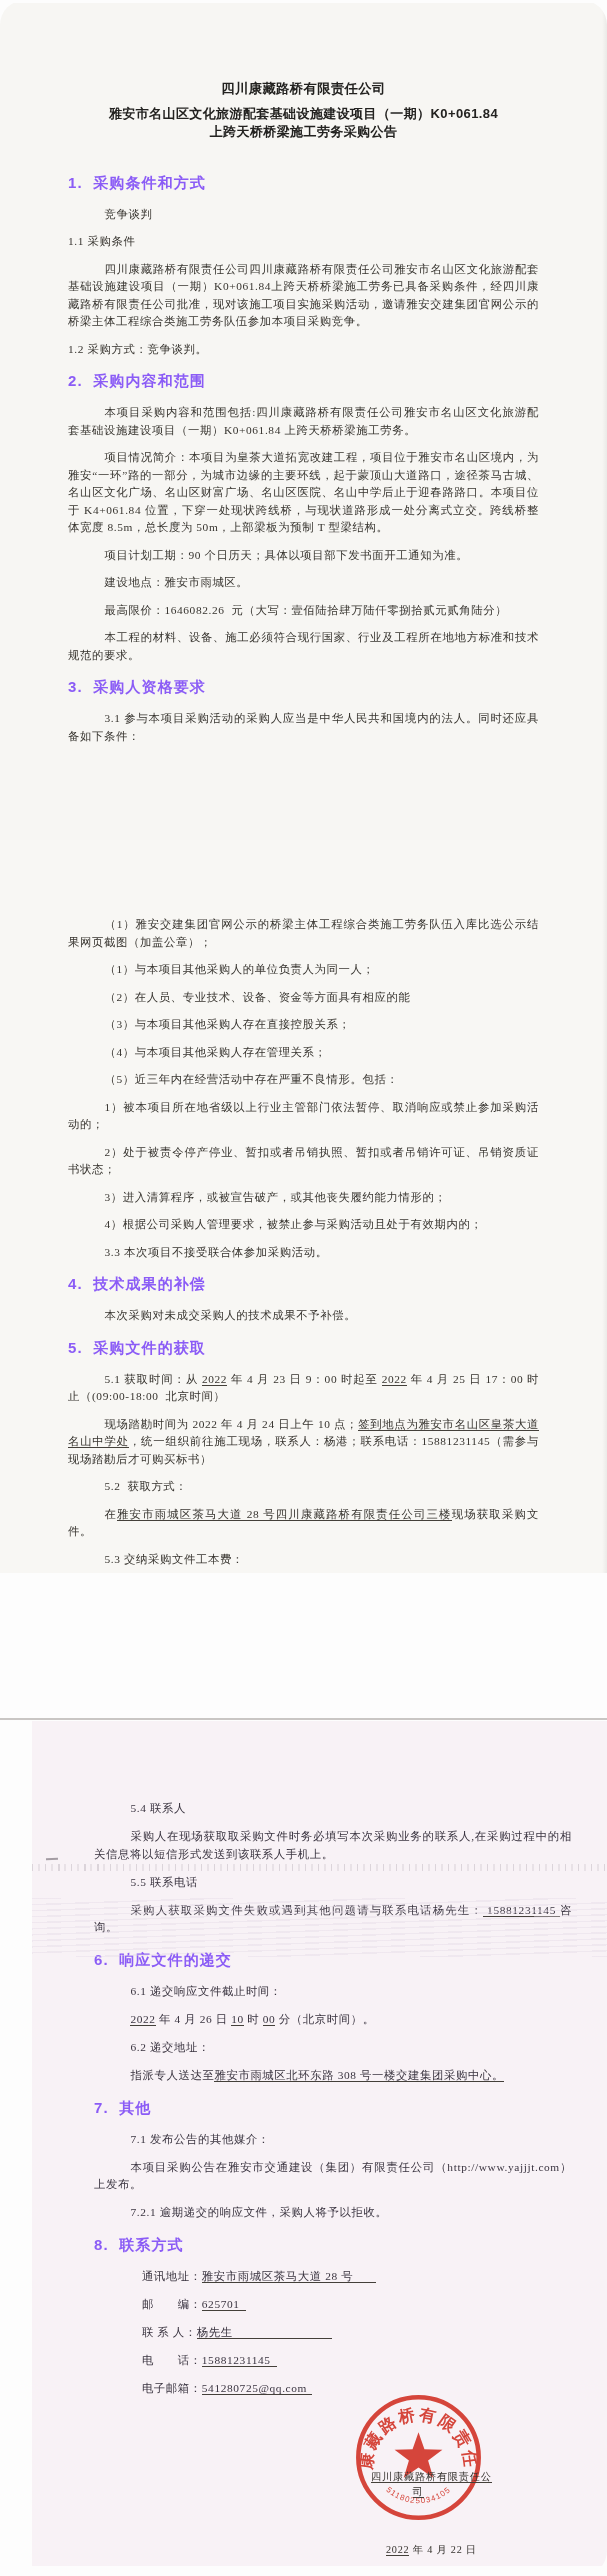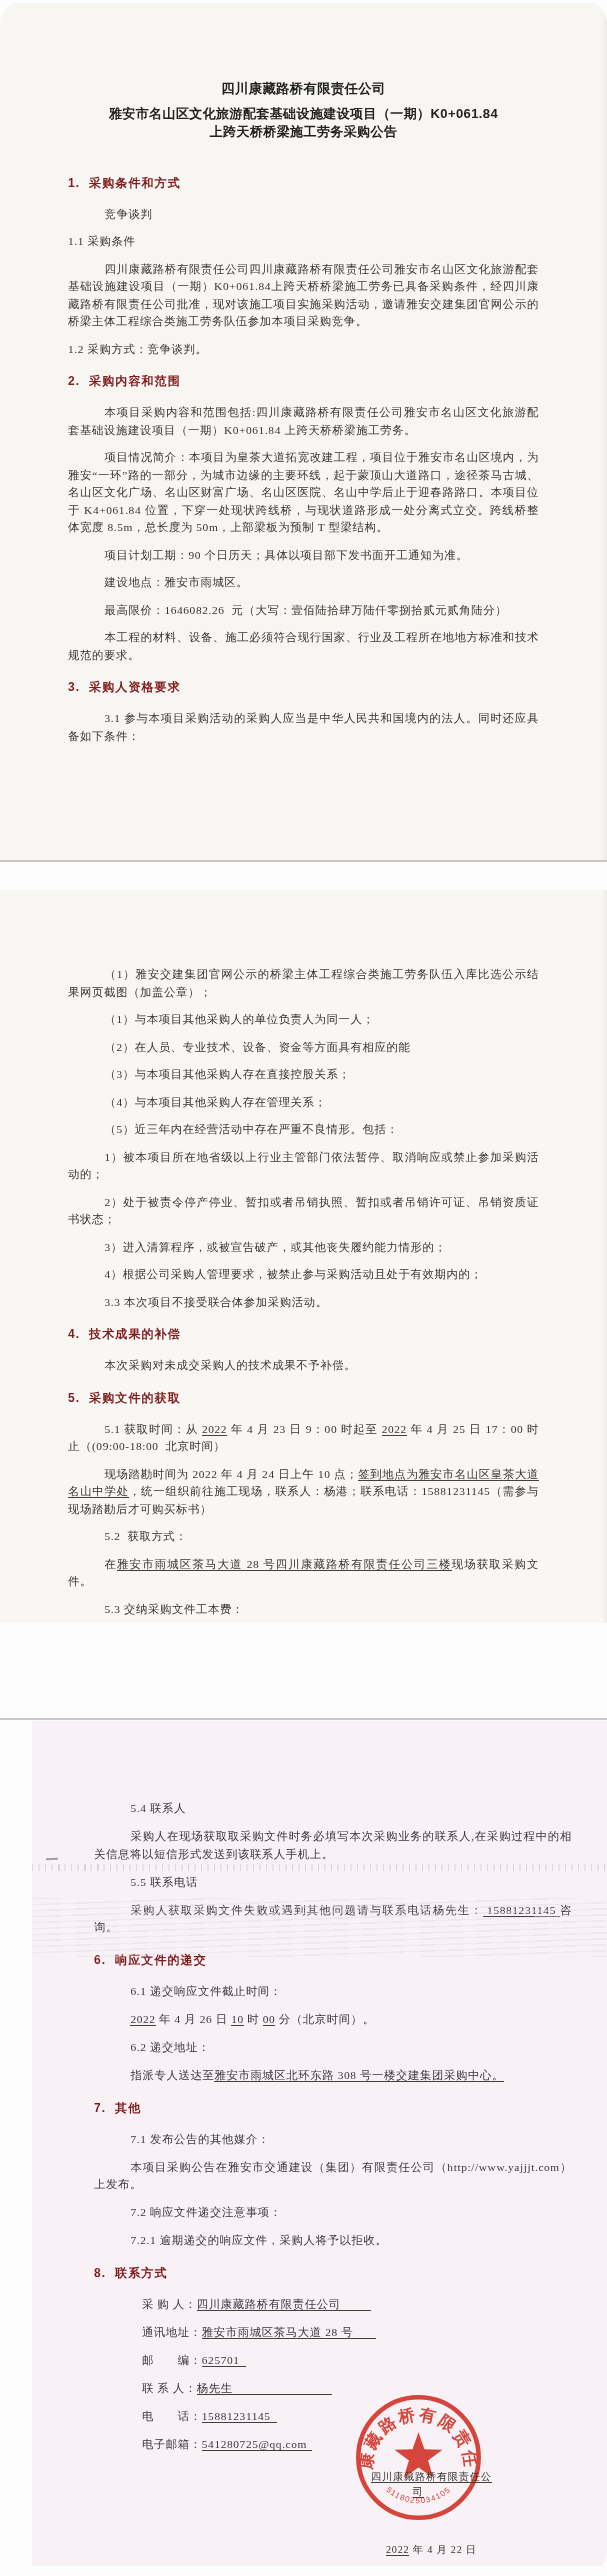--- a/index.html
+++ b/index.html
@@ -2,36 +2,36 @@
 <html style="font-size:12px"><head>
 <meta charset="utf-8">
 <style>
   html,body{margin:0;padding:0;background:#fdfdfd;}
   .doc{position:relative;width:607px;height:2576px;background:#fdfdfd;overflow:hidden;
        font-family:"Liberation Serif","DejaVu Serif",serif;border-radius:25px;}
   .page{position:absolute;left:0;width:607px;overflow:hidden;}
   .page::after{content:"";position:absolute;top:0;right:0;bottom:0;width:5.3px;
        background:linear-gradient(90deg,rgba(0,0,0,0),rgba(0,0,0,0.05));}
   #page1{top:3px;height:857px;background:#f7f6f3;}
-  #page2{top:890px;height:733px;background:#f8f7f4;}
+  #page2{top:840px;height:733px;background:#f8f7f4;}
   #page3{top:1721px;height:845px;background:#f8f2f6;margin-left:32px;}
   .seam{position:absolute;left:0;width:607px;height:1.5px;background:#c9c6c4;}
   #seam1{top:860px;}
   #seam2{top:1718px;}
   .content{padding:0 68px;position:relative;}
   #page1 .content{padding-top:77px;}
   #page2 .content{padding-top:76px;}
   #page3 .content{padding-top:79px;padding-left:62px;padding-right:67px;}
   .para{font-size:11.4px;line-height:17.5px;margin:0 0 10px;text-indent:3.2em;
         letter-spacing:0.6px;color:#37342f;text-align:justify;white-space:pre-wrap;}
   #page3 .para{margin-bottom:10.6px;color:#3a3440;}
   .no-indent{text-indent:0;}
   .indent-lg{text-indent:4.2em;}
-  .sec-heading{font-family:"Liberation Sans","DejaVu Sans",sans-serif;font-size:12px;
-        font-weight:700;line-height:20px;letter-spacing:1.1px;color:#7f1d1d;
+  .sec-heading{font-family:"Liberation Sans","DejaVu Sans",sans-serif;font-size:15px;
+        font-weight:700;line-height:20px;letter-spacing:1.1px;color:#8b5cf6;
         margin:13px 0;white-space:pre-wrap;}
   .title-block{text-align:center;margin-bottom:32px;}
   .title-line{font-family:"Liberation Sans","DejaVu Sans",sans-serif;font-weight:700;
         font-size:13px;line-height:18px;letter-spacing:0.4px;color:#232220;}
   .title-line:first-child{font-size:13.3px;margin-bottom:6.8px;}
   .u{border-bottom:1.1px solid #44403a;}
   .sig{position:absolute;left:310px;top:733px;width:152px;text-align:center;z-index:3;}
   .sig-line{font-size:10.2px;line-height:15px;letter-spacing:0.8px;color:#33302c;white-space:pre-wrap;}
   .sig-date{margin-top:13px;}
   .stamp{position:absolute;left:321px;top:671px;width:131px;height:131px;z-index:2;opacity:0.9;}
@@ -109,24 +109,22 @@
         <p class="para"><span>5.5 联系电话</span></p>
         <p class="para"><span>采购人获取采购文件失败或遇到其他问题请与联系电话杨先生：</span><span class="u"> 15881231145 </span><span>咨询。</span></p>
         <div class="sec-heading">6.  响应文件的递交</div>
         <p class="para"><span>6.1 递交响应文件截止时间：</span></p>
         <p class="para"><span class="u">2022</span><span> 年 4 月 26 日 </span><span class="u">10</span><span> 时 </span><span class="u">00</span><span> 分（北京时间）。</span></p>
         <p class="para"><span>6.2 递交地址：</span></p>
         <p class="para"><span>指派专人送达至</span><span class="u">雅安市雨城区北环东路 308 号一楼交建集团采购中心。</span></p>
         <div class="sec-heading">7.  其他</div>
         <p class="para"><span>7.1 发布公告的其他媒介：</span></p>
         <p class="para"><span>本项目采购公告在雅安市交通建设（集团）有限责任公司（http://www.yajjjt.com）上发布。</span></p>
-        <p class="para"><span>7.2 响应文件递交注意事项：</span></p>
         <p class="para"><span>7.2.1 逾期递交的响应文件，采购人将予以拒收。</span></p>
         <div class="sec-heading">8.  联系方式</div>
-        <p class="para indent-lg"><span>采 购 人：</span><span class="u" style="padding-right: 30px;">四川康藏路桥有限责任公司</span></p>
         <p class="para indent-lg"><span>通讯地址：</span><span class="u" style="padding-right: 23px;">雅安市雨城区茶马大道 28 号</span></p>
         <p class="para indent-lg"><span>邮　　编：</span><span class="u" style="padding-right: 6px;">625701</span></p>
         <p class="para indent-lg"><span>联 系 人：</span><span class="u" style="padding-right: 99px;">杨先生</span></p>
         <p class="para indent-lg"><span>电　　话：</span><span class="u" style="padding-right: 6px;">15881231145</span></p>
         <p class="para indent-lg"><span>电子邮箱：</span><span class="u" style="padding-right: 4.6px;">541280725@qq.com</span></p>
       </div>
 
     <div class="noise-dash"></div>
     <div class="noise-speckle"></div>
     <div class="noise-streaks"></div>

